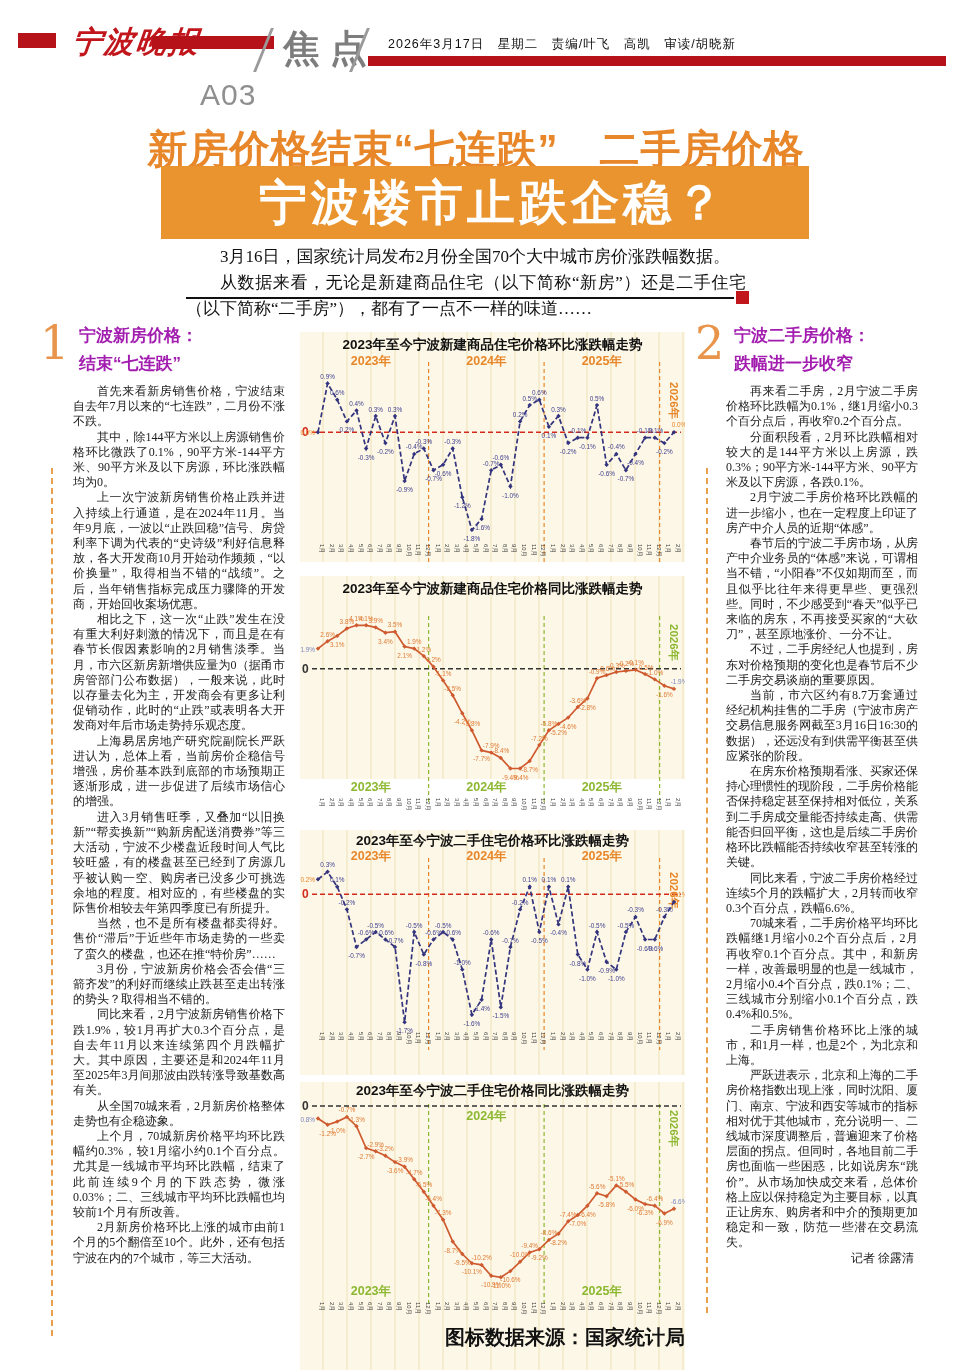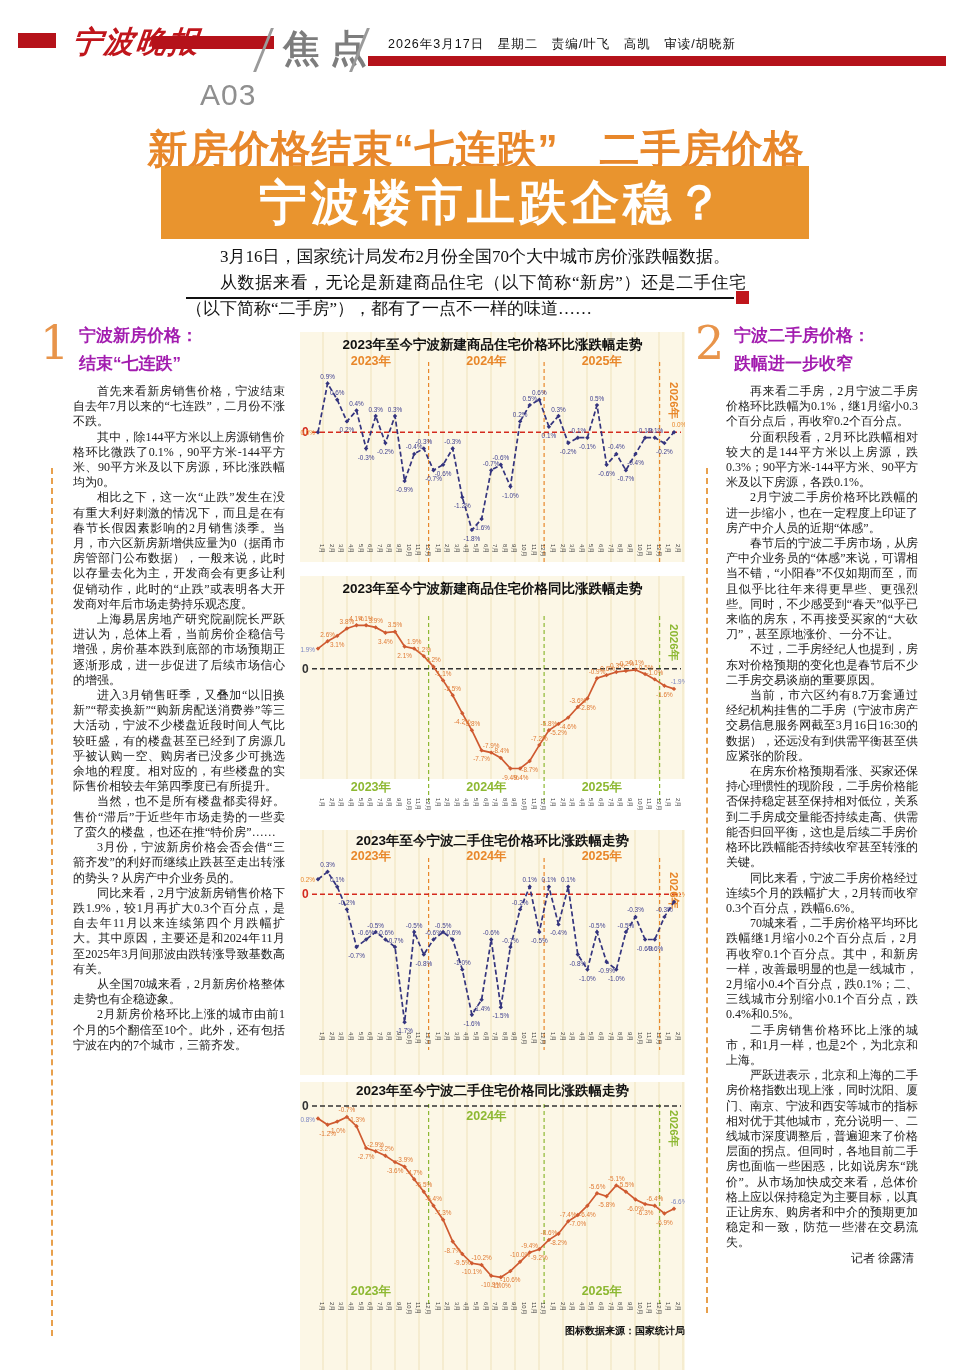--- a/index.html
+++ b/index.html
@@ -28,21 +28,21 @@
   .col-title{font-size:17px;font-weight:bold;line-height:25px;color:#a21caf;padding-top:3px;}
   .dashed-v{border-left:2px dashed #e8a04d;width:0;}
   .body-text{text-align:justify;}
   .body-text p{margin:0;font-family:"Liberation Serif",serif;font-size:12px;
                line-height:15.2px;text-indent:2em;color:#1a1a1a;text-align:justify;}
   .body-text p.byline{text-indent:0;text-align:right;padding-right:4px;}
   
   .chart-panel{position:absolute;left:300px;width:385px;
      background:#fcf7e6;
      background-image:repeating-linear-gradient(90deg,rgba(244,236,208,0.0) 0 22px,rgba(240,228,190,0.55) 22px 24px);}
-  .caption{font-size:10px;font-weight:bold;color:#111;text-align:right;}
+  .caption{font-size:20px;font-weight:bold;color:#111;text-align:right;}
 </style>
 </head>
 <body>
 
 <div id="page">
 
   <div class="abs red-block" style="left:18px;top:33px;width:38px;height:15px;"></div>
   <div class="abs logo" style="left:72px;top:22px;">宁波晚报</div>
   <div class="abs red-block" style="left:152px;top:36px;width:122px;height:13px;"></div>
   <div class="abs pageno" style="left:200px;top:42px;">A03</div>
@@ -66,28 +66,30 @@
     <div class="col-head">
       <div class="col-num">1</div>
       <div>
         <div class="col-title">宁波新房价格：</div>
         <div class="col-title">结束“七连跌”</div>
       </div>
     </div>
     <div class="body-text" id="left-paragraphs" style="margin-left:33px;width:212px;margin-top:8px;">
         <p>首先来看新房销售价格，宁波结束自去年7月以来的“七连跌”，二月份不涨不跌。</p>
         <p>其中，除144平方米以上房源销售价格环比微跌了0.1%，90平方米-144平方米、90平方米及以下房源，环比涨跌幅均为0。</p>
+        <p>上一次宁波新房销售价格止跌并进入持续上行通道，是在2024年11月。当年9月底，一波以“止跌回稳”信号、房贷利率下调为代表的“史诗级”利好信息释放，各大开发商10月开始动作频频，“以价换量”，取得相当不错的“战绩”。之后，当年销售指标完成压力骤降的开发商，开始回收案场优惠。</p>
         <p>相比之下，这一次“止跌”发生在没有重大利好刺激的情况下，而且是在有春节长假因素影响的2月销售淡季。当月，市六区新房新增供应量为0（据甬市房管部门公布数据），一般来说，此时以存量去化为主，开发商会有更多让利促销动作，此时的“止跌”或表明各大开发商对年后市场走势持乐观态度。</p>
         <p>上海易居房地产研究院副院长严跃进认为，总体上看，当前房价企稳信号增强，房价基本跌到底部的市场预期正逐渐形成，进一步促进了后续市场信心的增强。</p>
         <p>进入3月销售旺季，又叠加“以旧换新”“帮卖换新”“购新房配送消费券”等三大活动，宁波不少楼盘近段时间人气比较旺盛，有的楼盘甚至已经到了房源几乎被认购一空、购房者已没多少可挑选余地的程度。相对应的，有些楼盘的实际售价相较去年第四季度已有所提升。</p>
         <p>当然，也不是所有楼盘都卖得好。售价“滞后”于近些年市场走势的一些卖了蛮久的楼盘，也还在推“特价房”……</p>
-        <p>3月份，宁波新房价格会否会借“三箭齐发”的利好而继续止跌甚至走出转涨的势头？从房产中介业务员的。</p>
+        <p>3月份，宁波新房价格会否会借“三箭齐发”的利好而继续止跌甚至走出转涨的势头？取得相当不错的。</p>
         <p>同比来看，2月宁波新房销售价格下跌1.9%，较1月再扩大0.3个百分点，是自去年11月以来连续第四个月跌幅扩大。其中原因，主要还是和2024年11月至2025年3月间那波由跌转涨导致基数高有关。</p>
         <p>从全国70城来看，2月新房价格整体走势也有企稳迹象。</p>
-        <p>2月新房价格环比上涨的城市由前1个月的5个翻倍至10个。此外，还有包括宁波在内的7个城市，三箭齐发。</p>
+        <p>上个月，70城新房价格平均环比跌幅约0.3%，较1月缩小约0.1个百分点。尤其是一线城市平均环比跌幅，结束了此前连续9个月的下跌态势，微涨0.03%；二、三线城市平均环比跌幅也均较前1个月有所改善。</p>
+        <p>2月新房价格环比上涨的城市由前1个月的5个翻倍至10个。此外，还有包括宁波在内的7个城市，等三大活动。</p>
       </div>
   </div>
   <div class="abs dashed-v" style="left:51px;top:468px;height:868px;"></div>
 
   <div class="chart-panel" id="chart0" style="top:332px;height:230px;"><svg width="385" height="230" viewBox="0 0 385 230">
         <text x="192.5" y="17" text-anchor="middle" font-size="13.5" font-weight="bold" fill="#111" font-family="Liberation Sans, sans-serif">2023年至今宁波新建商品住宅价格环比涨跌幅走势</text>
         <line x1="128.6" y1="30" x2="128.6" y2="230" stroke="#e8872a" stroke-width="1.2" stroke-dasharray="4 3"></line>
         <line x1="244.1" y1="30" x2="244.1" y2="230" stroke="#e8872a" stroke-width="1.2" stroke-dasharray="4 3"></line>
         <line x1="359.6" y1="30" x2="359.6" y2="230" stroke="#e8872a" stroke-width="1.2" stroke-dasharray="4 3"></line>
         <line x1="12" y1="100.2" x2="381" y2="100.2" stroke="#d42a1e" stroke-width="1.4" stroke-dasharray="5 3"></line>

